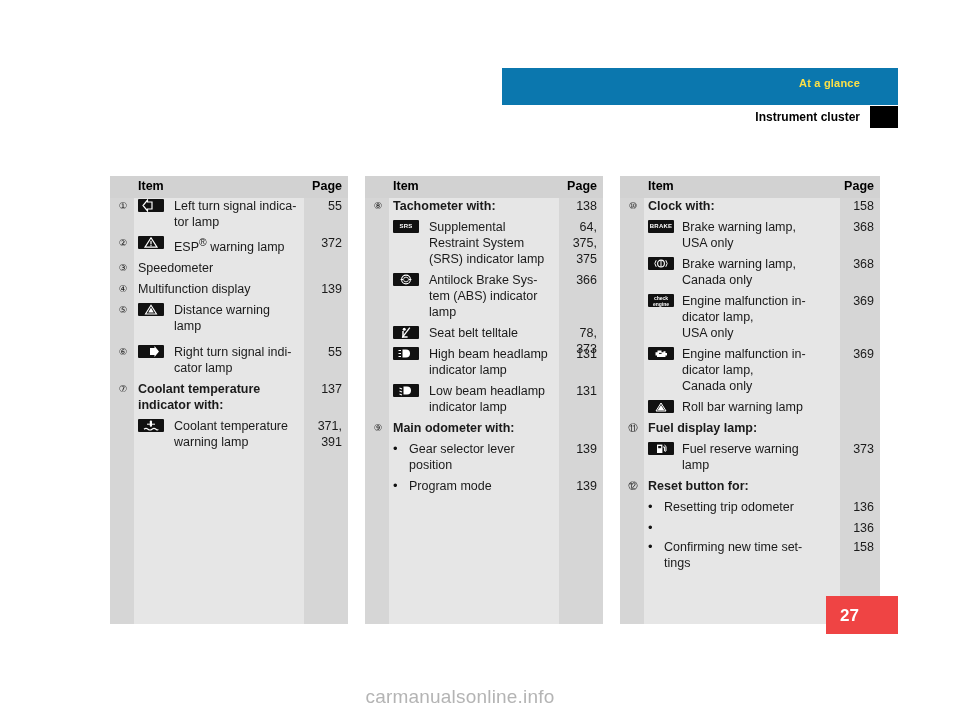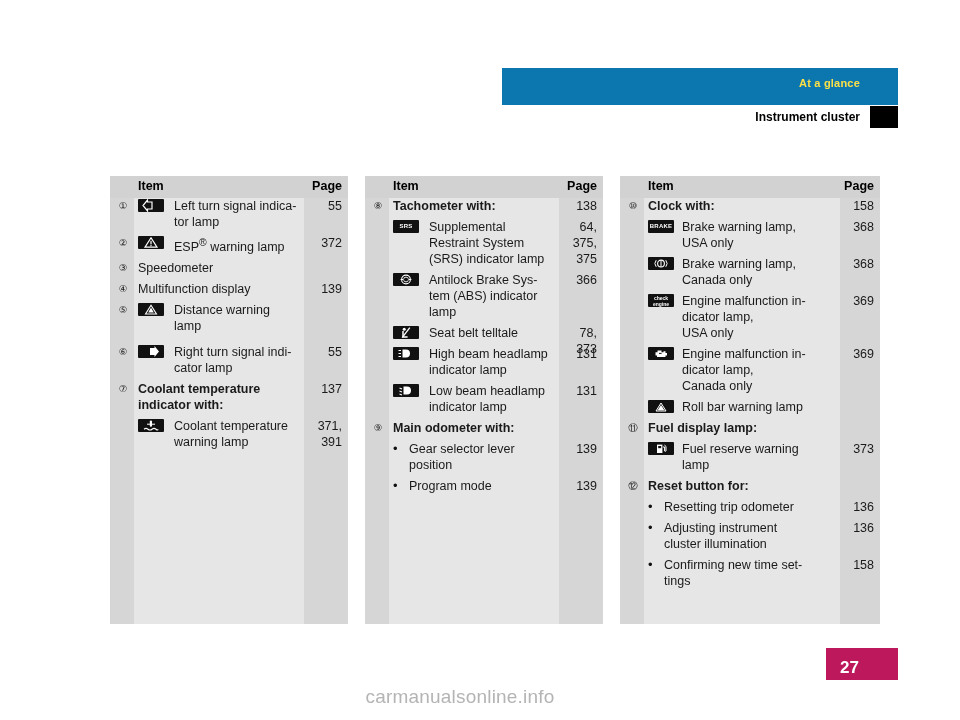--- a/index.html
+++ b/index.html
@@ -179,23 +179,23 @@
     text-align: right;
     font-size: 12.5px;
     color: #1a1a1a;
     line-height: 16px;
     white-space: pre-line;
   }
 
   
   .pagenum {
     position: absolute;
-    left: 826px; top: 648px;
-    width: 72px; height: 32px;
-    background: #be185d;
+    left: 826px; top: 596px;
+    width: 72px; height: 38px;
+    background: #ef4444;
   }
   .pagenum span {
     position: absolute;
     left: 14px; top: 10px;
     color: #fff;
     font-size: 17px;
     font-weight: bold;
   }
 
   
@@ -488,21 +488,20 @@
           </div>
           <div style="height: 5px;"></div>
           <div class="row">
             <div class="bullet">•</div>
             <div class="label indent-bul">Resetting trip odometer</div>
             <div class="page">136</div>
           </div>
           <div style="height: 5px;"></div>
           <div class="row">
             <div class="bullet">•</div>
-            <div class="label indent-bul">Adjusting instrument<br>cluster illumination</div>
             <div class="page">136</div>
           </div>
           <div style="height: 5px;"></div>
           <div class="row">
             <div class="bullet">•</div>
             <div class="label indent-bul">Confirming new time set-<br>tings</div>
             <div class="page">158</div>
           </div>
           <div style="height: 5px;"></div>
         </div>

